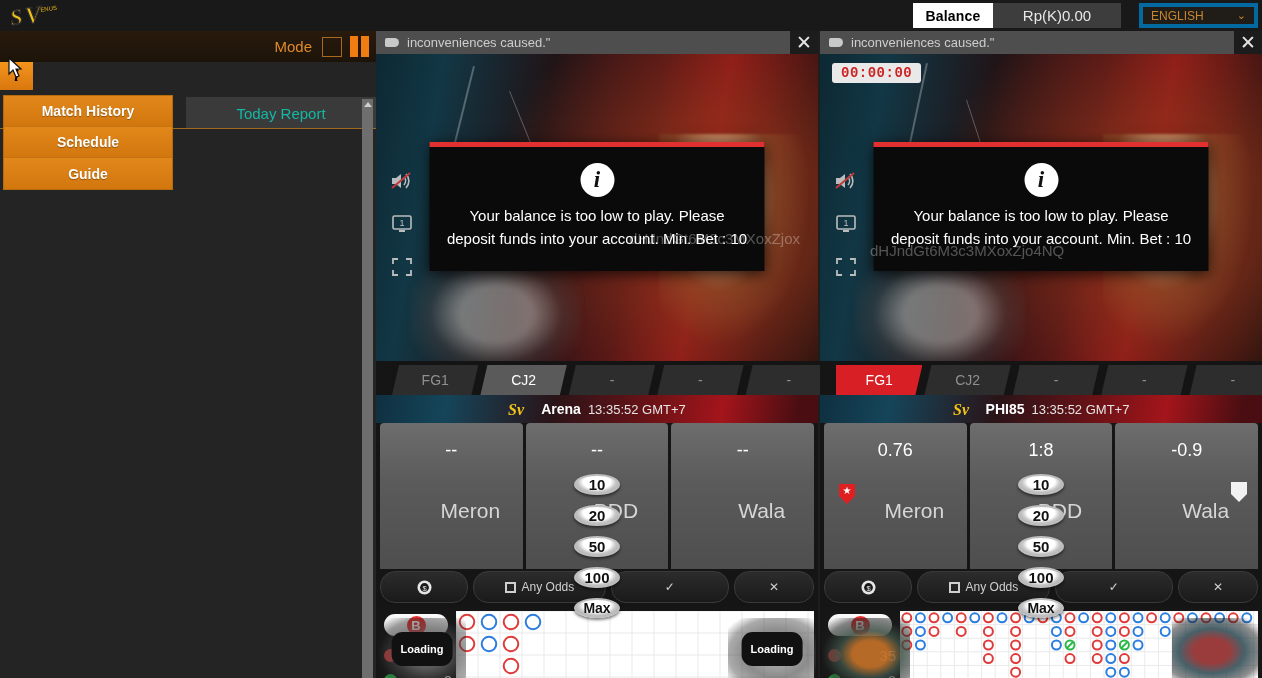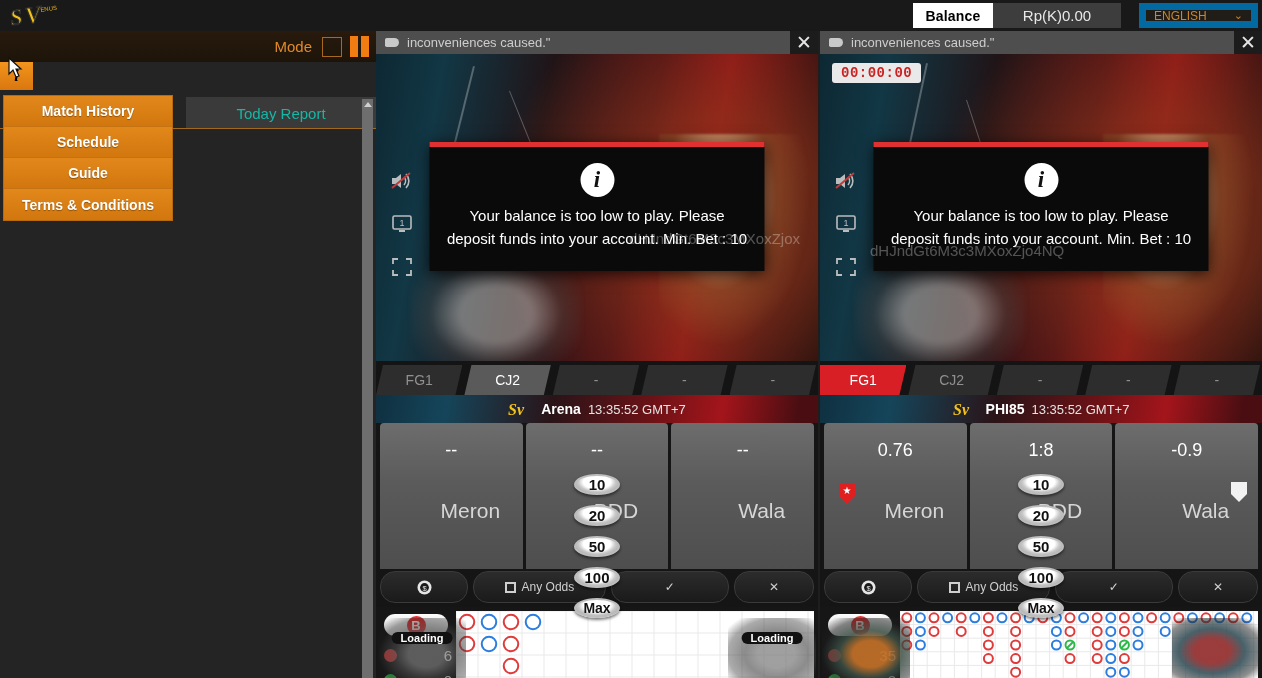--- a/index.html
+++ b/index.html
@@ -28,21 +28,21 @@
     display: flex; align-items: center; justify-content: center;
     letter-spacing: .2px;
   }
   .balance-val {
     position: absolute; left: 993px; top: 3px; width: 128px; height: 25px;
     background: #3d3d3d; color: #e8e8e8; font-size: 15px;
     display: flex; align-items: center; justify-content: center;
   }
   .lang-select {
     position: absolute; left: 1139px; top: 3px; width: 119px; height: 25px;
-    border: 7px solid #0369a1; background: #201c18; color: #c8862f;
+    border: 4px solid #0369a1; background: #201c18; color: #c8862f;
     font-size: 12px; display: flex; align-items: center;
     padding: 0 8px; justify-content: space-between;
   }
   .lang-select .chev { color: #c8862f; font-size: 11px; }
 
   
   .sidebar {
     position: absolute; left: 0; top: 31px; width: 376px; height: 647px;
     background: #242424;
   }
@@ -174,21 +174,21 @@
     color: #fff; font-size: 15px; text-align: center; line-height: 1.55;
   }
   .watermark {
     position: absolute; color: rgba(255,255,255,.30); font-size: 15px;
     white-space: nowrap; pointer-events: none; z-index: 9;
   }
   .wm-left  { right: 18px; top: 176px; }
   .wm-right { left: 50px; top: 188px; }
 
   .arena-tabs {
-    position: absolute; left: 0; top: 330px; width: 100%; height: 34px;
+    position: absolute; left: 16px; top: 330px; width: 100%; height: 34px;
     background: #141414; display: flex; align-items: flex-end;
   }
   .atab {
     flex: 1; height: 30px; margin-right: 2px;
     background: #3a3a3a; color: #d2d2d2; font-size: 14px;
     display: flex; align-items: center; justify-content: center;
     clip-path: polygon(7px 0,100% 0,calc(100% - 7px) 100%,0 100%);
   }
   .atab.dim  { background: #2d2d2d; color: #909090; }
   .atab.sel  { background: #5a5a5a; color: #fff; }
@@ -244,21 +244,21 @@
   .sidecock.r { right: 2px; }
   .cockbody {
     position: absolute; inset: 0;
     background: radial-gradient(ellipse at 55% 60%, rgba(190,110,40,.95) 0 26%, rgba(60,80,70,.85) 46%, rgba(30,30,30,.5) 70%, transparent 88%);
     filter: blur(.4px);
   }
   .panel-left .cockbody { filter: grayscale(1) blur(.4px); opacity:.75; }
   .loadbadge {
     position: absolute; left: 50%; top: 14px; transform: translateX(-50%);
     background: #111; color: #fff; font-size: 11px; font-weight: bold;
-    padding: 0 9px; border-radius: 11px; z-index: 7; white-space: nowrap; text-align: center;
+    padding: 11px 9px; border-radius: 11px; z-index: 7; white-space: nowrap; text-align: center;
   }
   .badge-shield {
     position: absolute; z-index: 8; width: 18px; height: 22px;
   }
   .badge-shield.meron { left: 12px; top: -32px; }
   .badge-shield.wala  { right: 10px; top: -32px; }
 
   .actions {
     position: absolute; left: 0; top: 540px; width: 100%; height: 32px;
     display: flex; gap: 5px; padding: 0 4px;
@@ -338,21 +338,20 @@
 
     <div class="tabs-row">
       <div class="tab-today">Today Report</div>
     </div>
     <div class="tab-underline"></div>
 
     <div class="dropdown-menu">
       <div class="mi">Match History</div>
       <div class="mi">Schedule</div>
       <div class="mi">Guide</div>
-      <div class="mi">Terms &amp; Conditions</div>
     </div>
 
     <div class="sb-scroll"></div>
 
     <div class="cursor">
       <svg width="16" height="22" viewBox="0 0 16 22">
         <path d="M1 1 L1 17 L5 13 L8 20 L11 19 L8 12 L13 12 Z" fill="#fff" stroke="#111" stroke-width="1.2"></path>
       </svg>
     </div>
   </div>

